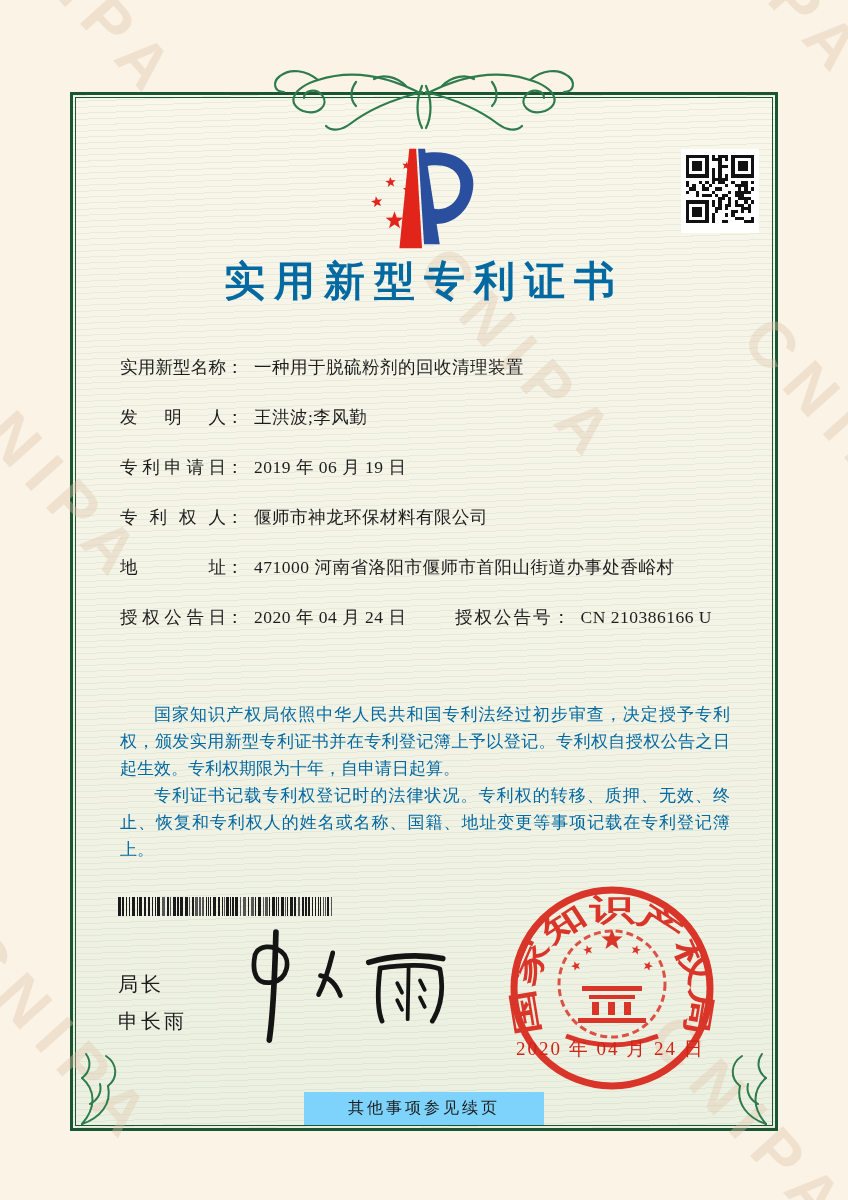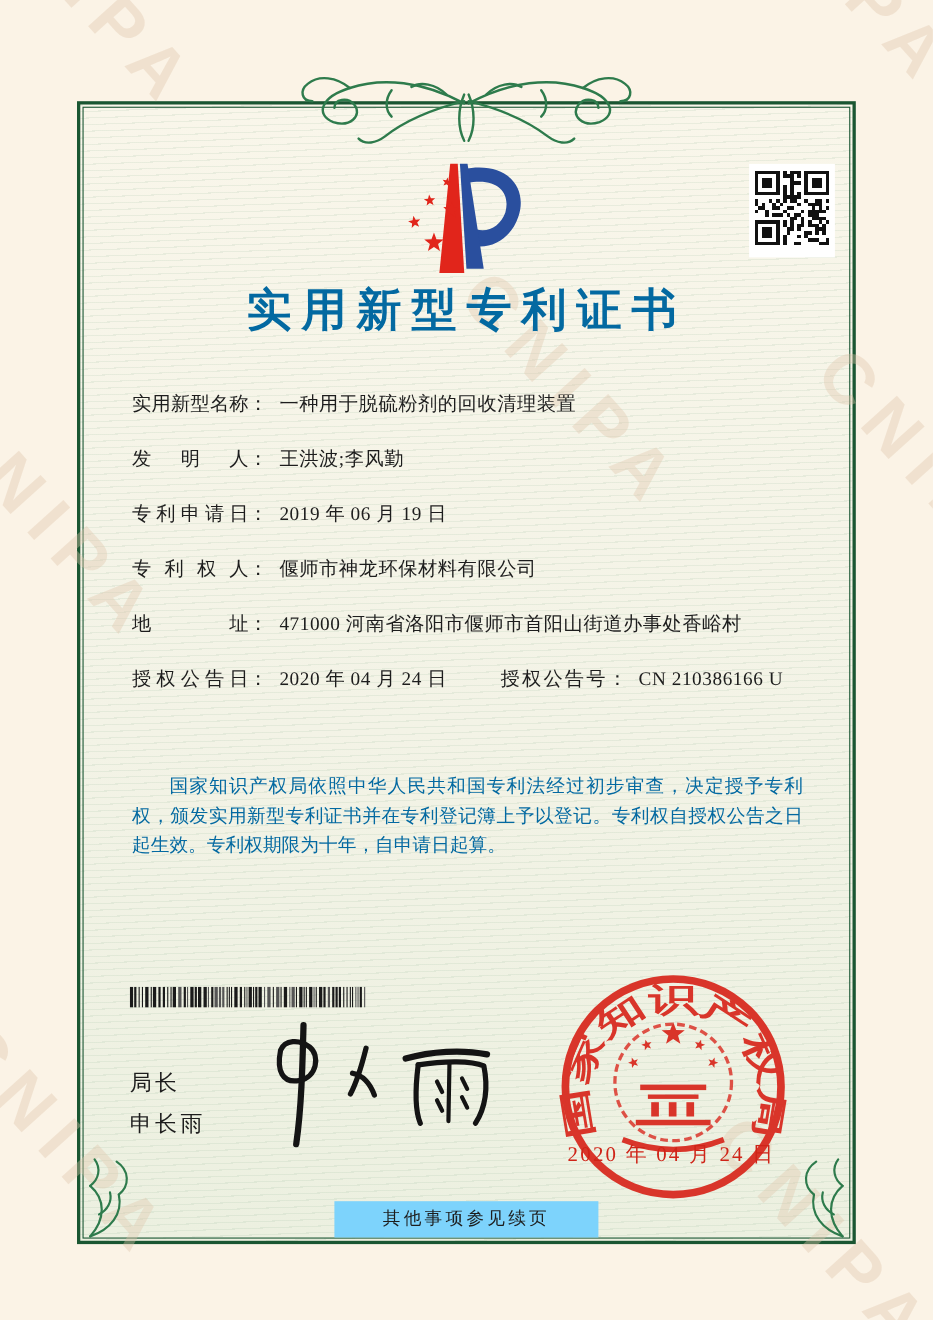--- a/index.html
+++ b/index.html
@@ -318,20 +318,21 @@
     <div class="frow">
       <span class="flabel">授权公告日</span><span class="fcolon">：</span><span>2020 年 04 月 24 日</span>
       <span class="grant-no-group">
         <span class="flabel2">授权公告号</span><span class="fcolon">：</span><span>CN 210386166 U</span>
       </span>
     </div>
   </div>
 
   <div class="body-text">
     <p>国家知识产权局依照中华人民共和国专利法经过初步审查，决定授予专利权，颁发实用新型专利证书并在专利登记簿上予以登记。专利权自授权公告之日起生效。专利权期限为十年，自申请日起算。</p>
+    <p>专利证书记载专利权登记时的法律状况。专利权的转移、质押、无效、终止、恢复和专利权人的姓名或名称、国籍、地址变更等事项记载在专利登记簿上。</p>
   </div>
 
   <svg class="barcode" id="barcode" width="218" height="19" viewBox="0 0 218 19">
       <rect x="0" y="0" width="3" height="19" fill="#1a1a1a"></rect>
       <rect x="4" y="0" width="2" height="19" fill="#1a1a1a"></rect>
       <rect x="8" y="0" width="1" height="19" fill="#1a1a1a"></rect>
       <rect x="11" y="0" width="1" height="19" fill="#1a1a1a"></rect>
       <rect x="14" y="0" width="3" height="19" fill="#1a1a1a"></rect>
       <rect x="19" y="0" width="1" height="19" fill="#1a1a1a"></rect>
       <rect x="21" y="0" width="3" height="19" fill="#1a1a1a"></rect>

